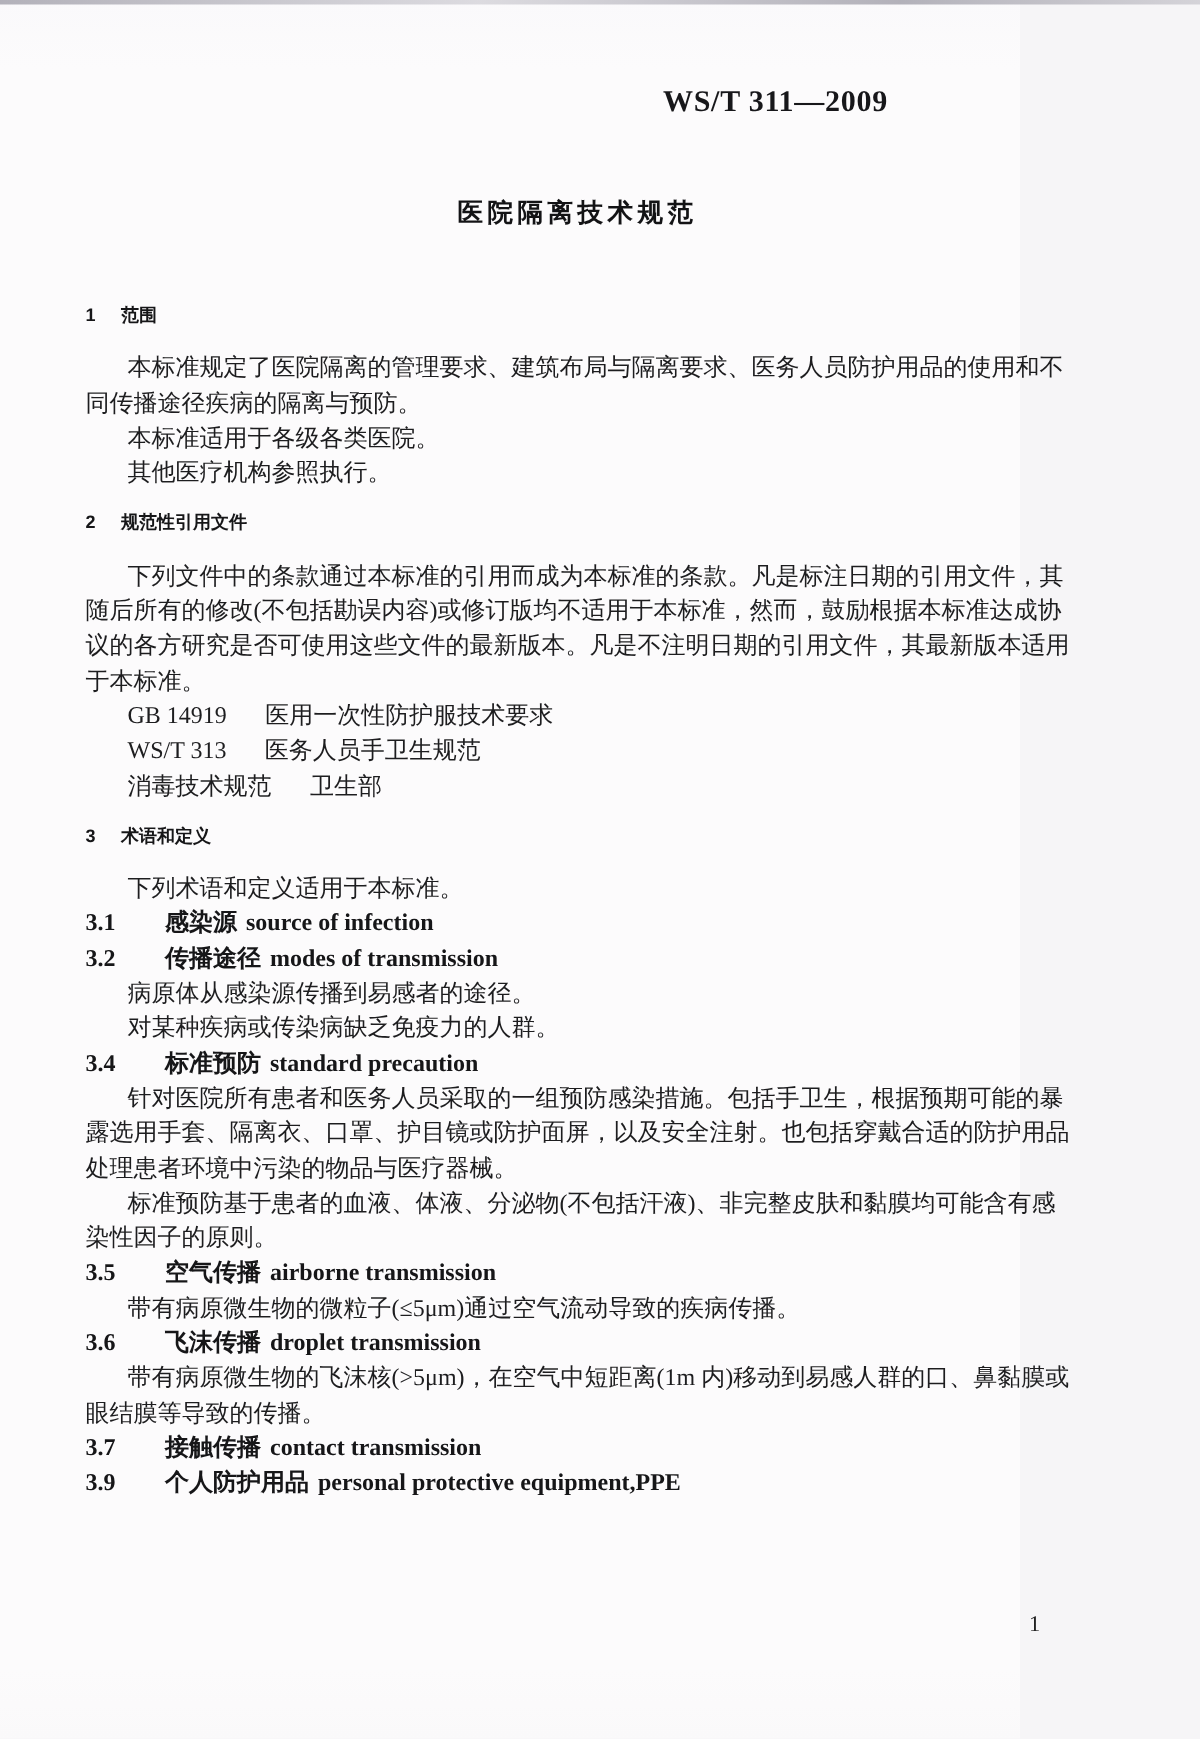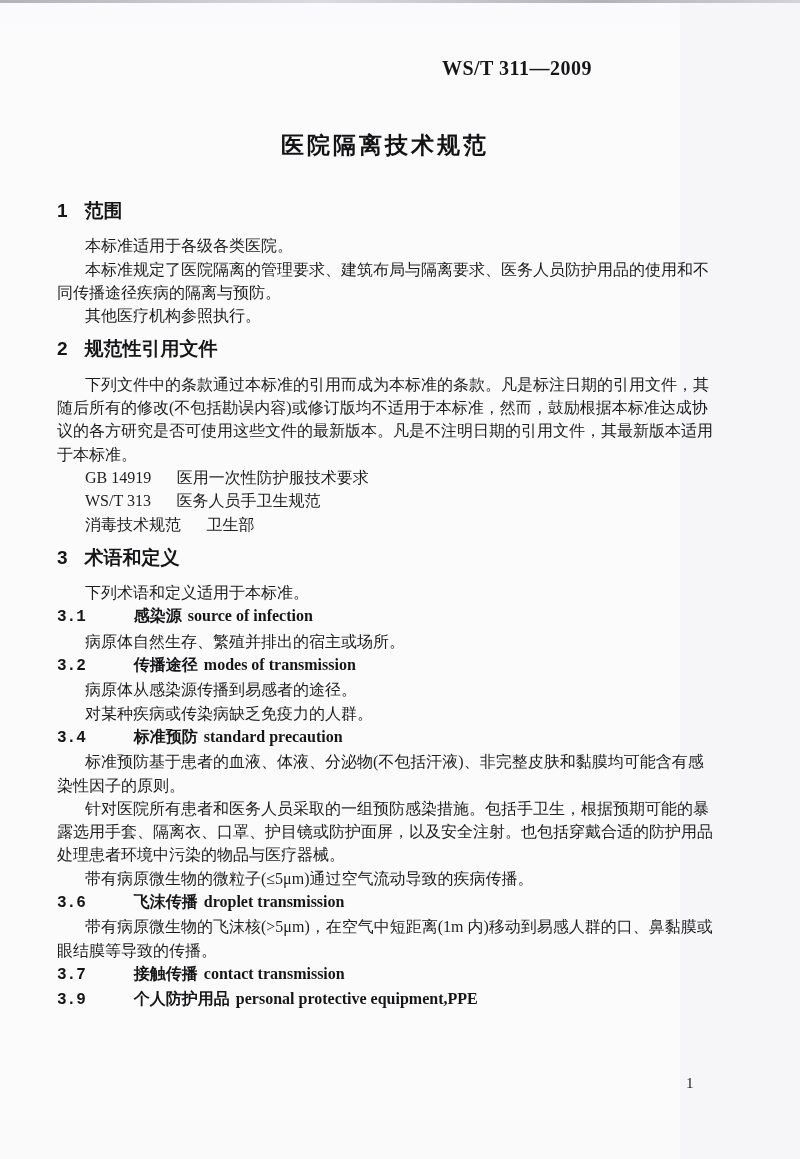--- a/index.html
+++ b/index.html
@@ -21,88 +21,88 @@
   }
   .doc-code {
     position: absolute; top: 57px; right: 88px;
     font-family: "Liberation Serif", serif;
     font-size: 20px; font-weight: 600; letter-spacing: 0.5px;
     color: #17171a;
   }
   .doc-title {
     position: absolute; top: 130px; left: 57px; width: 656px;
     margin: 0; text-align: center;
-    font-size: 23px; font-weight: bold; letter-spacing: 3px;
+    font-size: 17px; font-weight: bold; letter-spacing: 3px;
     color: #131315;
     font-family: "Liberation Sans", sans-serif;
   }
   .content {
     position: absolute; top: 199px; left: 57px; width: 656px;
     font-size: 16px; line-height: 23.3px;
   }
   .sec-h {
     margin: 10px 0 12px 0;
     font-family: "Liberation Sans", sans-serif;
-    font-size: 19px; font-weight: bold; color: #161618;
+    font-size: 12px; font-weight: bold; color: #161618;
   }
   .sec-h.first { margin-top: 0; }
   .sec-no { display: inline-block; margin-right: 17px; }
   .content p { margin: 0; text-indent: 1.75em; }
   .ref-line { text-indent: 1.75em; }
   .ref-title { margin-left: 1.6em; }
   .term-h {
     margin: 0; text-indent: 0 !important;
     font-weight: bold; color: #161618;
   }
-  .term-no { font-family: Liberation Mono, monospace; display: inline-block; margin-right: 27px; }
+  .term-no { font-family: Liberation Serif, serif; display: inline-block; margin-right: 12px; }
   .term-zh { font-family: "Liberation Sans", sans-serif; margin-right: 6px; margin-left: 21px; }
   .term-en { font-family: "Liberation Serif", serif; }
   .page-num {
     position: absolute; top: 1075px; left: 686px;
     font-size: 15px; color: #222;
   }
 </style>
 </head>
 <body>
 
 <div class="page">
   <div class="scan-edge-top"></div>
 
   <div class="doc-code">WS/T 311—2009</div>
 
   <h1 class="doc-title">医院隔离技术规范</h1>
 
   <div class="content">
 
     <h2 class="sec-h first"><span class="sec-no">1</span><span>范围</span></h2>
+    <p>本标准规定了医院隔离的管理要求、建筑布局与隔离要求、医务人员防护用品的使用和不同传播途径疾病的隔离与预防。</p>
     <p>本标准适用于各级各类医院。</p>
-    <p>本标准规定了医院隔离的管理要求、建筑布局与隔离要求、医务人员防护用品的使用和不同传播途径疾病的隔离与预防。</p>
     <p>其他医疗机构参照执行。</p>
 
     <h2 class="sec-h"><span class="sec-no">2</span><span>规范性引用文件</span></h2>
     <p>下列文件中的条款通过本标准的引用而成为本标准的条款。凡是标注日期的引用文件，其随后所有的修改(不包括勘误内容)或修订版均不适用于本标准，然而，鼓励根据本标准达成协议的各方研究是否可使用这些文件的最新版本。凡是不注明日期的引用文件，其最新版本适用于本标准。</p>
     <p class="ref-line"><span>GB 14919</span><span class="ref-title">医用一次性防护服技术要求</span></p>
     <p class="ref-line"><span>WS/T 313</span><span class="ref-title">医务人员手卫生规范</span></p>
     <p class="ref-line"><span>消毒技术规范</span><span class="ref-title">卫生部</span></p>
 
     <h2 class="sec-h"><span class="sec-no">3</span><span>术语和定义</span></h2>
     <p>下列术语和定义适用于本标准。</p>
 
     <p class="term-h"><span class="term-no">3.1</span><span class="term-zh">感染源</span><span class="term-en">source of infection</span></p>
-    <p>病原体自然生存、繁殖并排出的宿主或场所。</p>
 
     <p class="term-h"><span class="term-no">3.2</span><span class="term-zh">传播途径</span><span class="term-en">modes of transmission</span></p>
     <p>病原体从感染源传播到易感者的途径。</p>
 
     <p>对某种疾病或传染病缺乏免疫力的人群。</p>
 
     <p class="term-h"><span class="term-no">3.4</span><span class="term-zh">标准预防</span><span class="term-en">standard precaution</span></p>
+    <p>针对医院所有患者和医务人员采取的一组预防感染措施。包括手卫生，根据预期可能的暴露选用手套、隔离衣、口罩、护目镜或防护面屏，以及安全注射。也包括穿戴合适的防护用品处理患者环境中污染的物品与医疗器械。</p>
     <p>标准预防基于患者的血液、体液、分泌物(不包括汗液)、非完整皮肤和黏膜均可能含有感染性因子的原则。</p>
-    <p>针对医院所有患者和医务人员采取的一组预防感染措施。包括手卫生，根据预期可能的暴露选用手套、隔离衣、口罩、护目镜或防护面屏，以及安全注射。也包括穿戴合适的防护用品处理患者环境中污染的物品与医疗器械。</p>
 
+    <p class="term-h"><span class="term-no">3.5</span><span class="term-zh">空气传播</span><span class="term-en">airborne transmission</span></p>
     <p>带有病原微生物的微粒子(≤5μm)通过空气流动导致的疾病传播。</p>
 
     <p class="term-h"><span class="term-no">3.6</span><span class="term-zh">飞沫传播</span><span class="term-en">droplet transmission</span></p>
     <p>带有病原微生物的飞沫核(&gt;5μm)，在空气中短距离(1m 内)移动到易感人群的口、鼻黏膜或眼结膜等导致的传播。</p>
 
     <p class="term-h"><span class="term-no">3.7</span><span class="term-zh">接触传播</span><span class="term-en">contact transmission</span></p>
 
 
     <p class="term-h"><span class="term-no">3.9</span><span class="term-zh">个人防护用品</span><span class="term-en">personal protective equipment,PPE</span></p>
 

